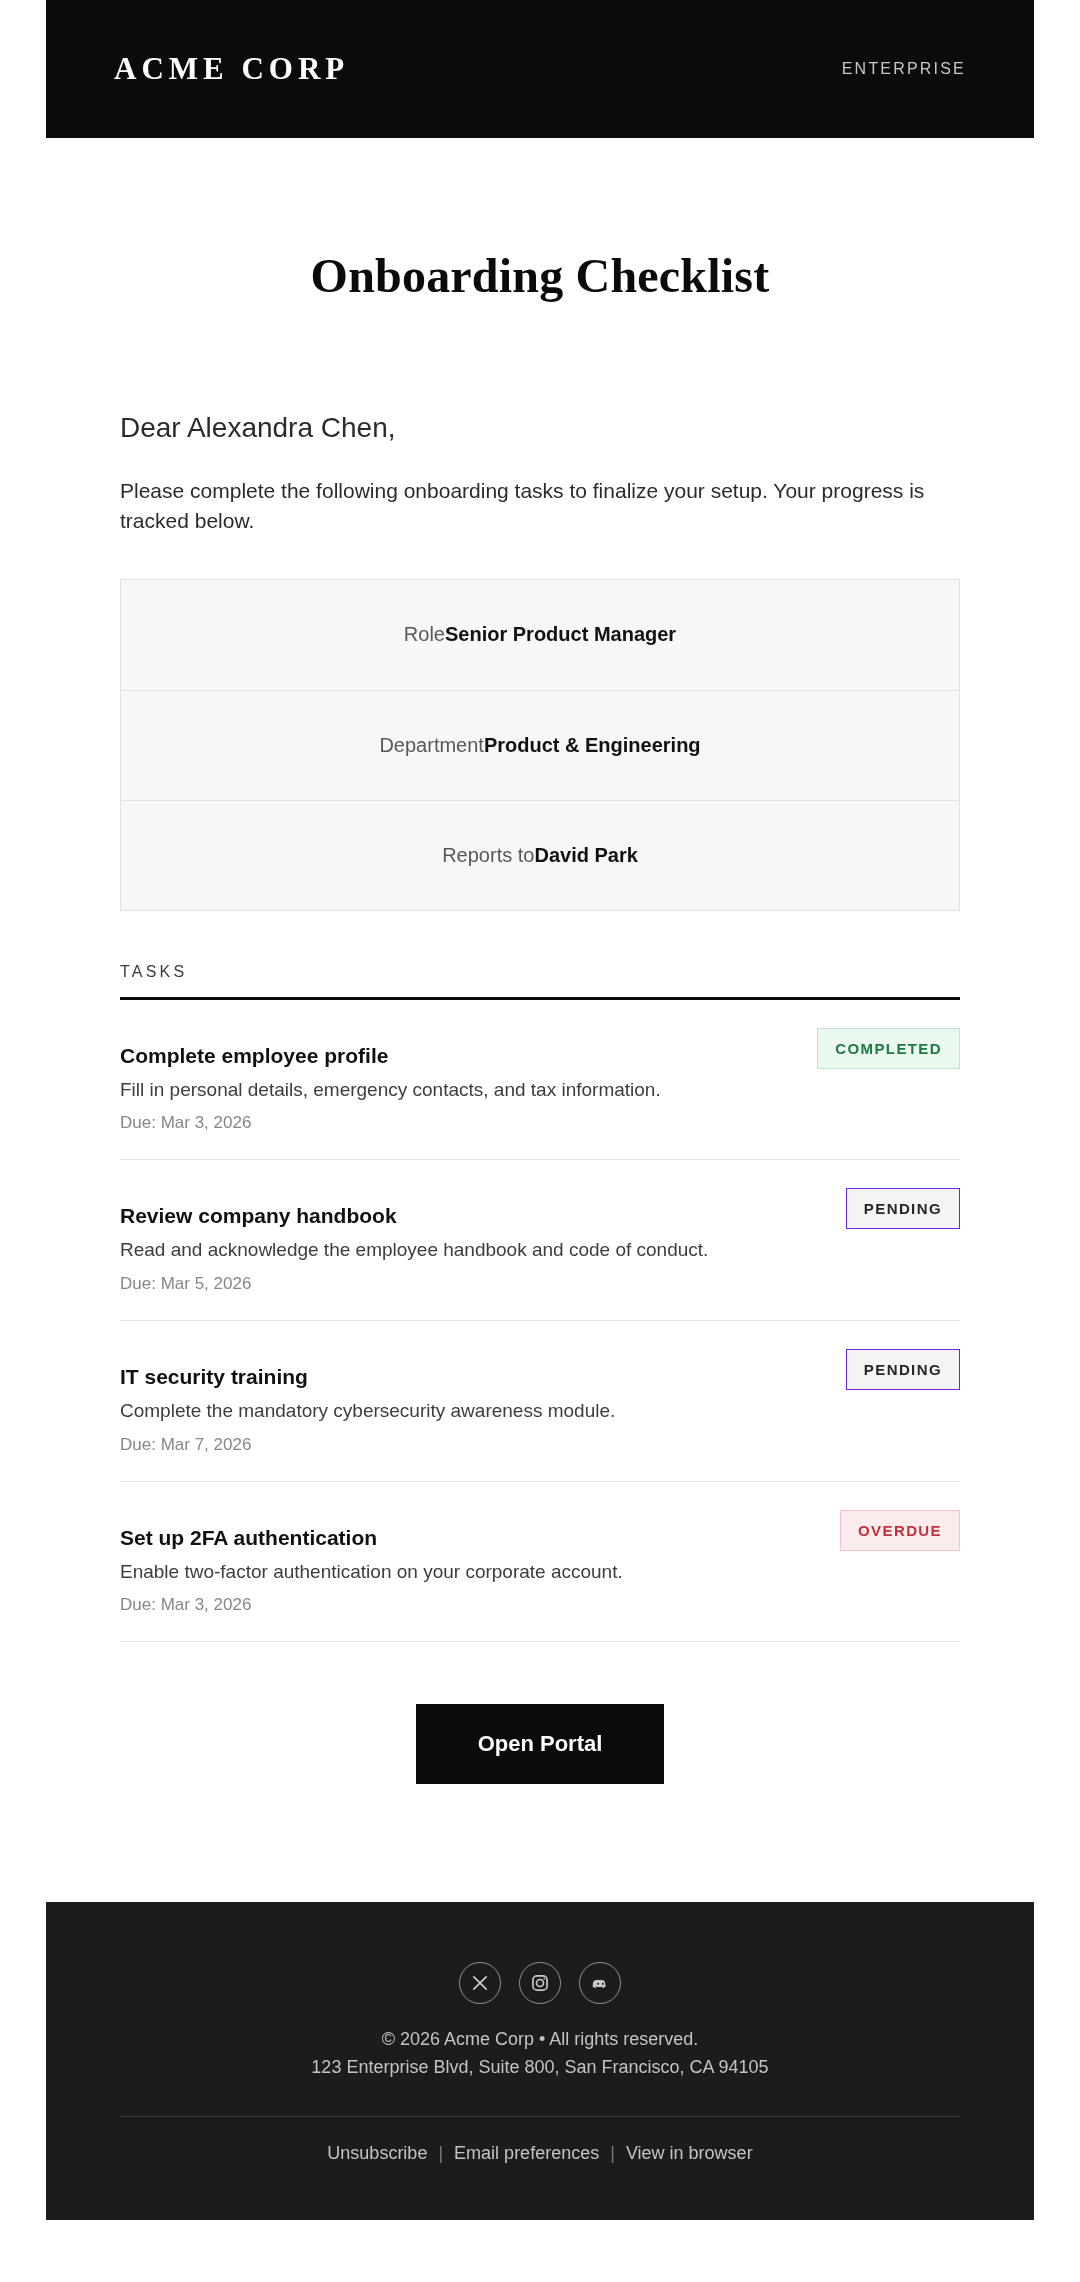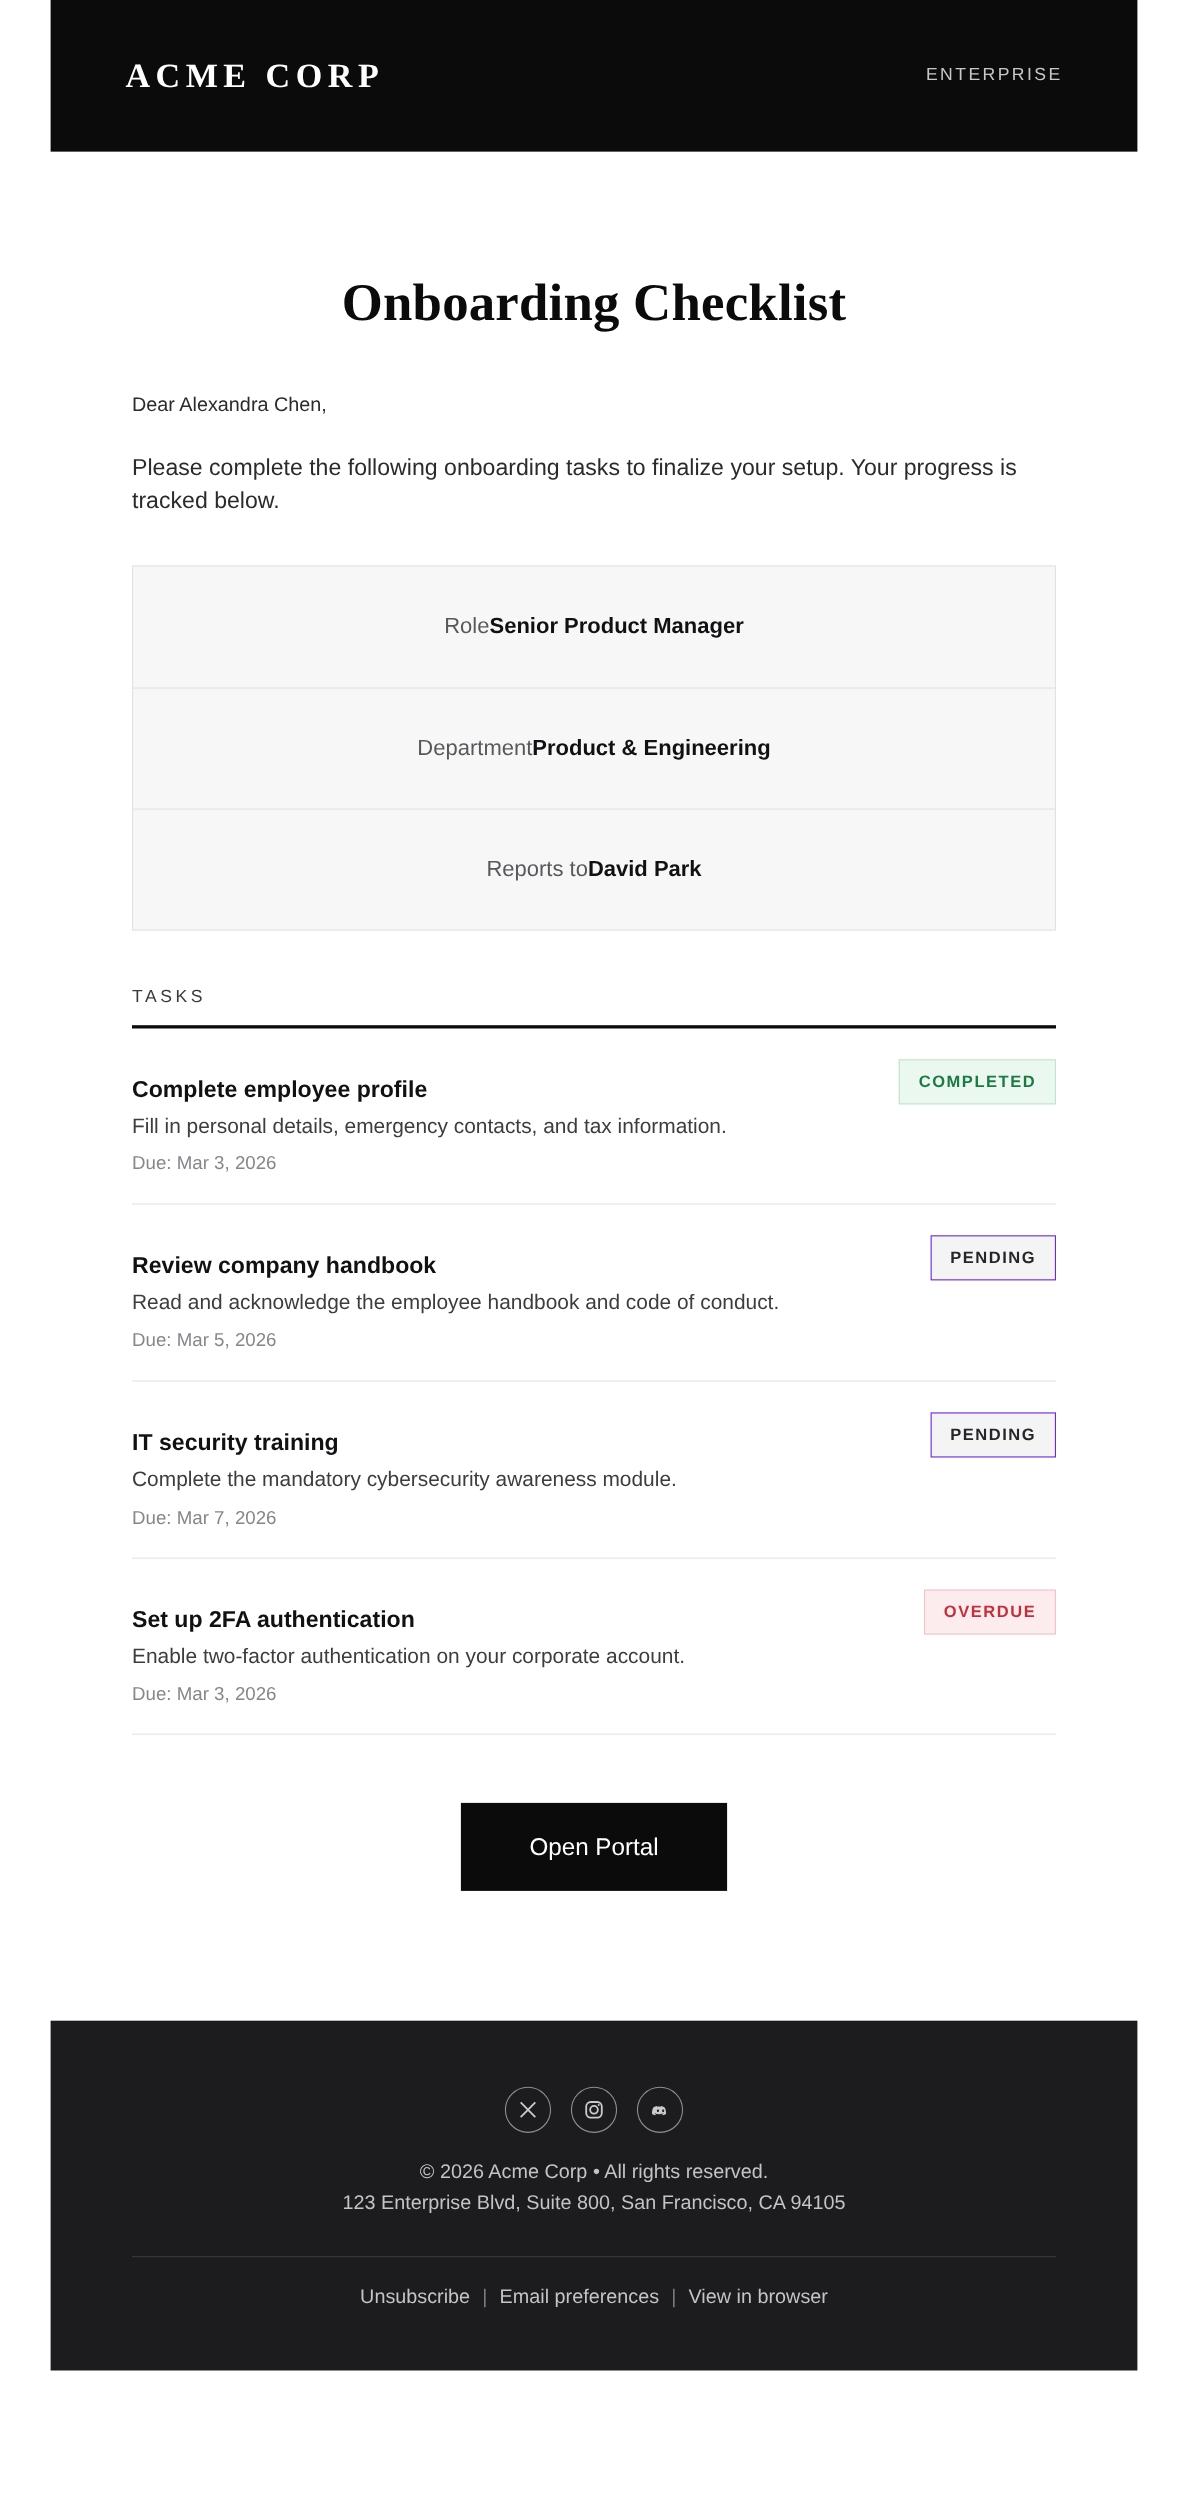--- a/index.html
+++ b/index.html
@@ -52,23 +52,23 @@
   .title {
     font-family: "Liberation Serif", serif;
     font-weight: bold;
     font-size: 48px;
     color: #0b0b0b;
     text-align: center;
     padding-top: 110px;
     letter-spacing: 0.2px;
   }
   .greeting {
-    font-size: 18px;
+    font-size: 28px;
     color: #2b2b2b;
-    margin-top: 55px;
+    margin-top: 109px;
   }
   .intro {
     font-size: 21px;
     color: #2b2b2b;
     line-height: 1.45;
     margin-top: 32px;
   }
 
   
   .meta-panel {
@@ -161,21 +161,21 @@
   .cta-wrap {
     display: flex;
     justify-content: center;
     margin-top: 62px;
     padding-bottom: 118px;
   }
   .cta {
     background: #0b0b0b;
     color: #ffffff;
     font-size: 22px;
-    font-weight: normal;
+    font-weight: bold;
     padding: 27px 62px;
     border: none;
     cursor: pointer;
     font-family: "Liberation Sans", sans-serif;
     text-align: center;
   }
 
   
   .footer {
     background: #1c1c1e;

